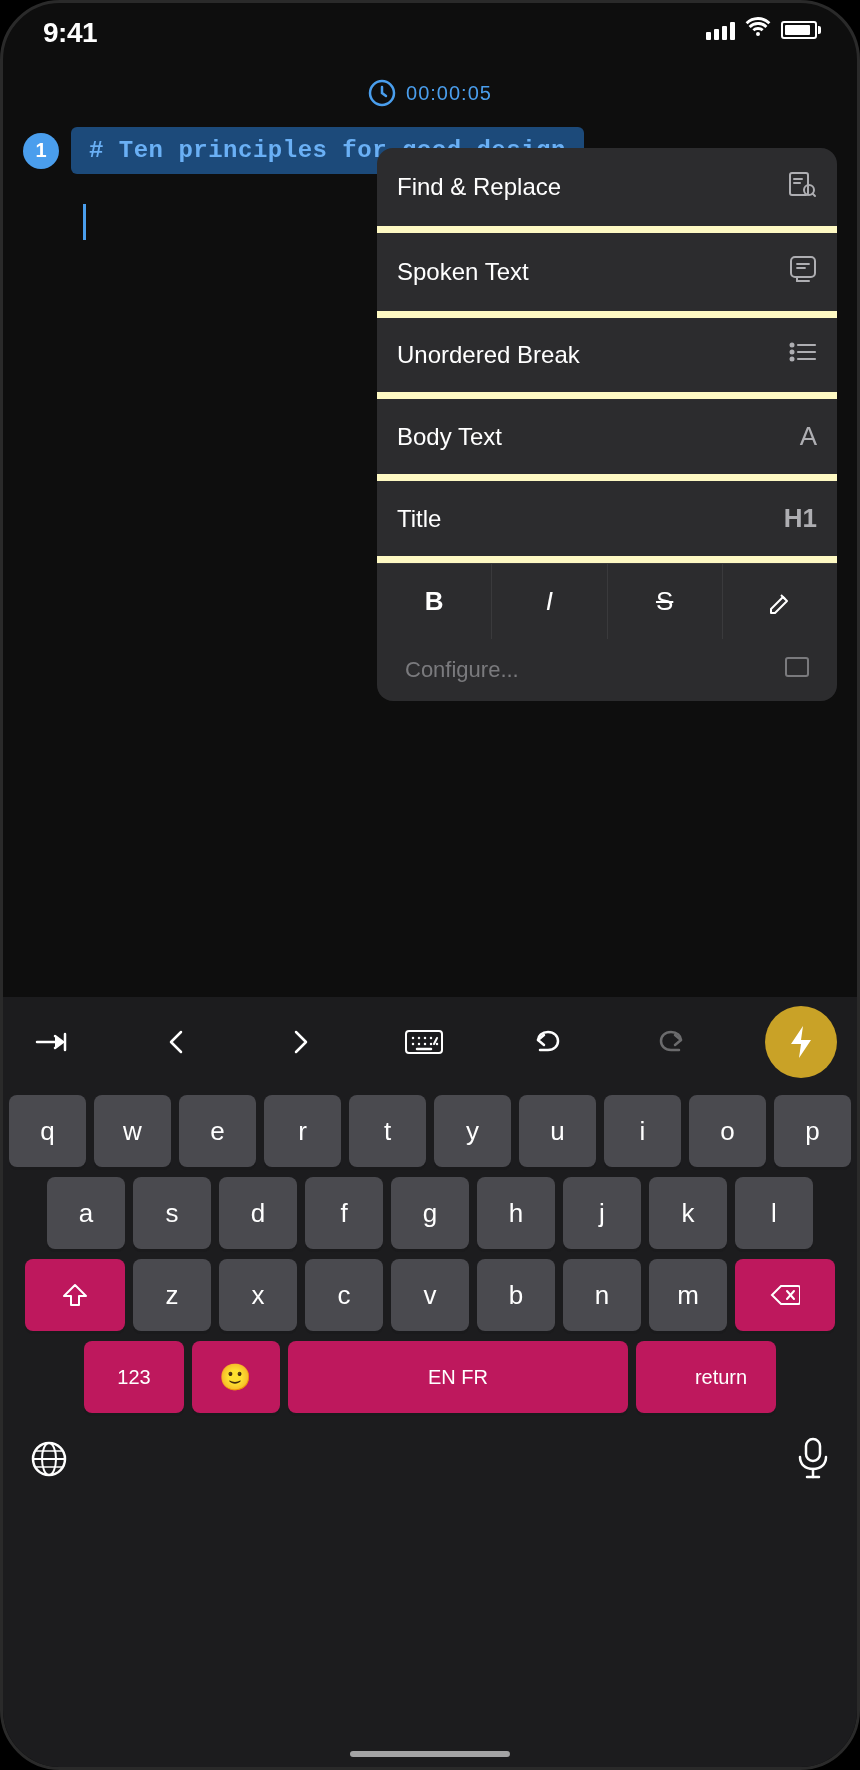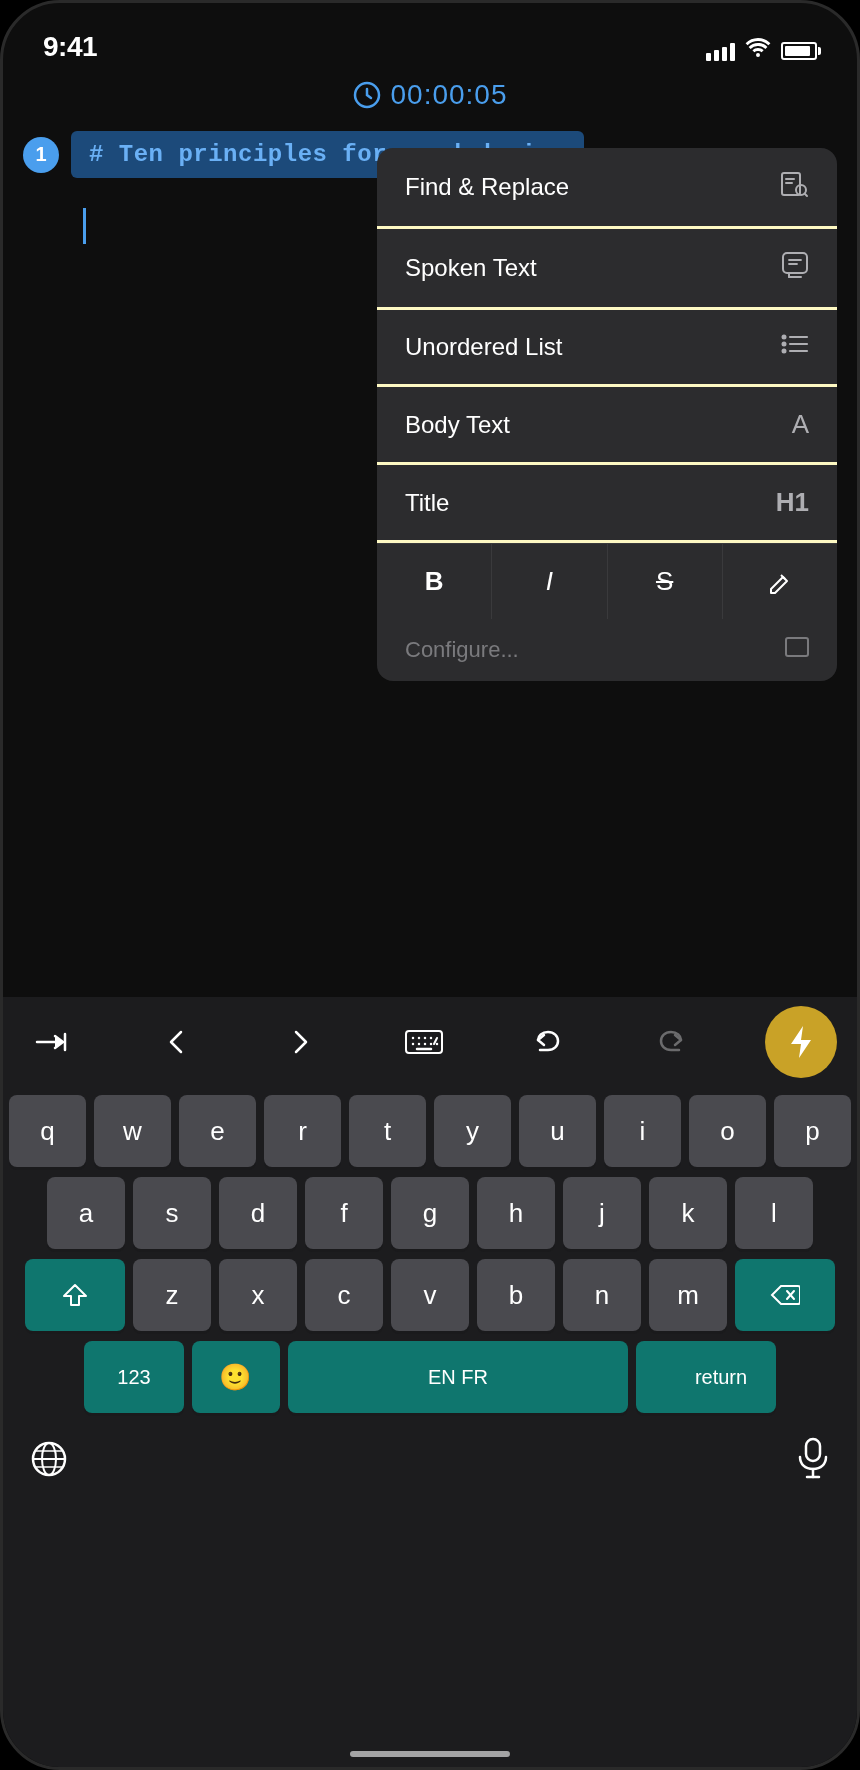--- a/index.html
+++ b/index.html
@@ -20,21 +20,21 @@
       border-radius: 60px;
       position: relative;
       overflow: hidden;
       border: 3px solid #2a2a2a;
     }
 
     
     .status-bar {
       display: flex;
       justify-content: space-between;
-      align-items: flex-end;
+      align-items: flex-start;
       padding: 14px 40px 0 40px;
       height: 60px;
     }
 
     .status-time {
       color: #fff;
       font-size: 28px;
       font-weight: 600;
       letter-spacing: -0.5px;
     }
@@ -103,21 +103,21 @@
       color: #4a9eed;
     }
 
     .timer-icon {
       width: 28px;
       height: 28px;
     }
 
     .timer-text {
       color: #4a9eed;
-      font-size: 28px;
+      font-size: 20px;
       font-weight: 400;
       letter-spacing: 1px;
     }
 
     
     .editor-area {
       padding: 10px 20px;
       position: relative;
     }
 
@@ -180,23 +180,23 @@
       background: #2c2c2e;
       border-radius: 16px;
       overflow: hidden;
       z-index: 100;
     }
 
     .menu-item {
       display: flex;
       justify-content: space-between;
       align-items: center;
-      padding: 22px 28px;
+      padding: 22px 20px;
       cursor: pointer;
-      border-bottom: 3px solid #fef9c3;
+      border-bottom: 7px solid #fef9c3;
     }
 
     .menu-item:last-of-type {
       border-bottom: none;
     }
 
     .menu-item-label {
       color: #fff;
       font-size: 24px;
       font-weight: 400;
@@ -310,21 +310,21 @@
       justify-content: center;
       cursor: pointer;
       height: 72px;
       min-width: 72px;
       flex: 1;
       max-width: 78px;
       box-shadow: 0 3px 0 #1a1a1c;
     }
 
     .key-special {
-      background: #0f766e;
+      background: #be185d;
       font-size: 20px;
       color: #fff;
       text-align: center;
     }
 
     .key-shift {
       min-width: 100px;
       max-width: 100px;
     }
 
@@ -457,21 +457,21 @@
           <rect x="2" y="2" width="24" height="20" rx="4" stroke="#aeaeb2" stroke-width="2"></rect>
           <path d="M8 22v4" stroke="#aeaeb2" stroke-width="2" stroke-linecap="round"></path>
           <path d="M8 26h12" stroke="#aeaeb2" stroke-width="2" stroke-linecap="round"></path>
           <line x1="8" y1="9" x2="20" y2="9" stroke="#aeaeb2" stroke-width="1.8" stroke-linecap="round"></line>
           <line x1="8" y1="13" x2="16" y2="13" stroke="#aeaeb2" stroke-width="1.8" stroke-linecap="round"></line>
         </svg>
       </span>
     </div>
 
     <div class="menu-item">
-      <span class="menu-item-label">Unordered List</span>
+      <span class="menu-item-label">Unordered Break</span>
       <span class="menu-item-icon">
         <svg width="28" height="24" viewBox="0 0 28 24" fill="none">
           <circle cx="3" cy="5" r="2.5" fill="#aeaeb2"></circle>
           <line x1="9" y1="5" x2="26" y2="5" stroke="#aeaeb2" stroke-width="2.2" stroke-linecap="round"></line>
           <circle cx="3" cy="12" r="2.5" fill="#aeaeb2"></circle>
           <line x1="9" y1="12" x2="26" y2="12" stroke="#aeaeb2" stroke-width="2.2" stroke-linecap="round"></line>
           <circle cx="3" cy="19" r="2.5" fill="#aeaeb2"></circle>
           <line x1="9" y1="19" x2="26" y2="19" stroke="#aeaeb2" stroke-width="2.2" stroke-linecap="round"></line>
         </svg>
       </span>

